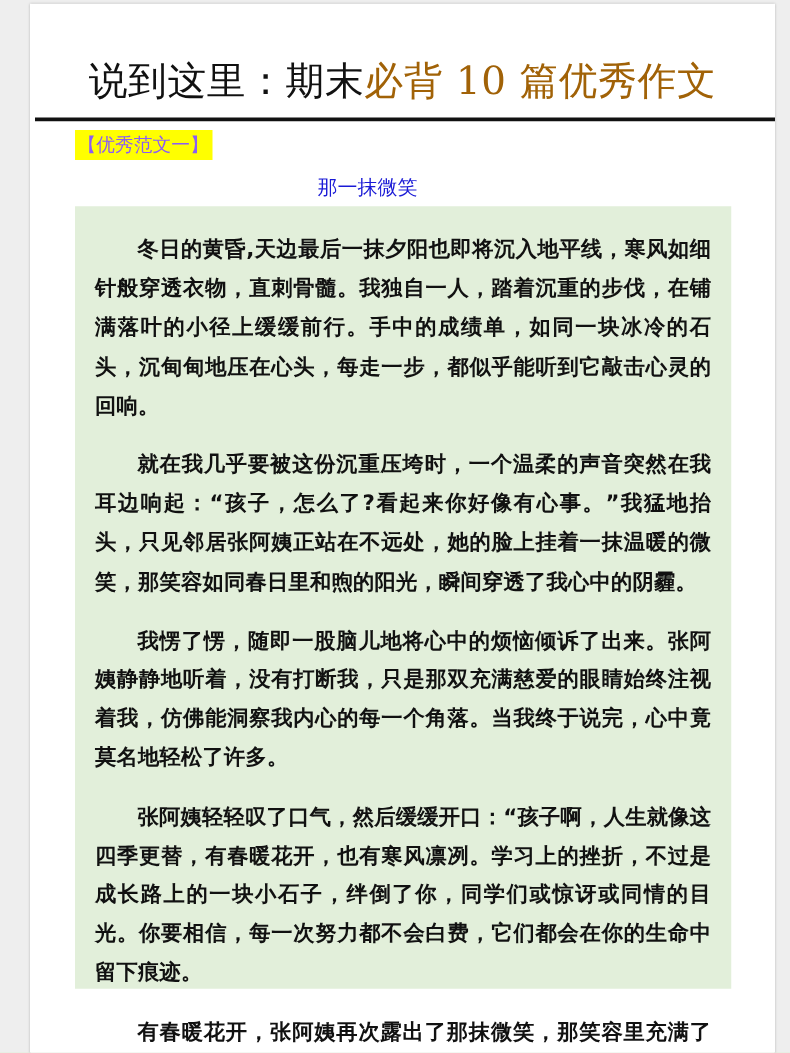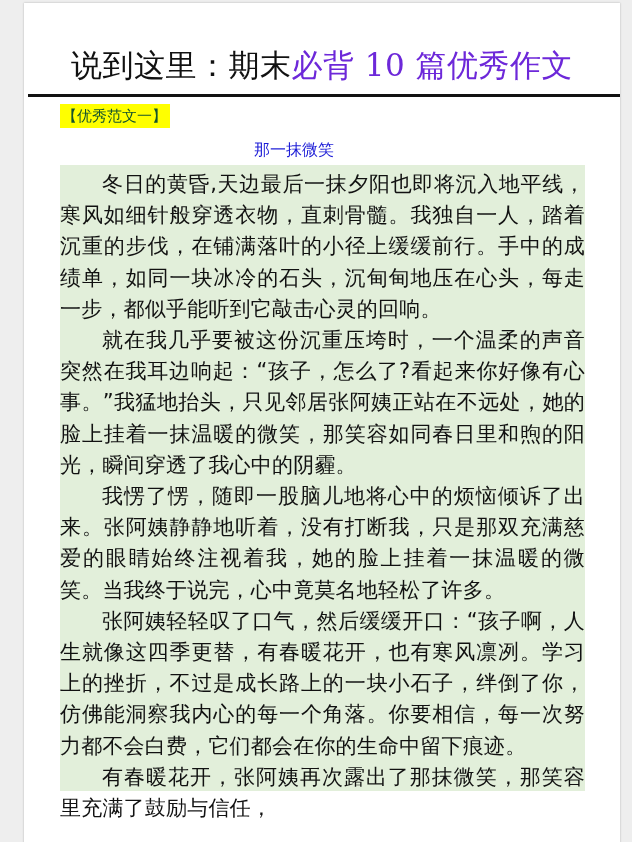--- a/index.html
+++ b/index.html
@@ -15,61 +15,62 @@
     background: #ffffff;
     box-shadow: 0 0 2px rgba(0,0,0,0.25);
   }
   .title {
     position: absolute; left: 0; top: 42px; width: 596px;
     text-align: center;
     font-family: "DejaVu Serif", "Liberation Serif", serif;
     font-size: 31px; line-height: 40px; letter-spacing: 0.5px;
     color: #111111;
   }
-  .title .red { color: #6d28d9; }
+  .title .red { color: #a16207; }
   .rule {
     position: absolute; left: 4px; top: 91px; width: 592px; height: 3px;
     background: #111111;
   }
   .label {
     position: absolute; left: 36px; top: 101px;
     background: #ffff00;
     padding: 2px 3px 2px 2px;
-    font-size: 15px; line-height: 20px; color: #14532d;
+    font-size: 15px; line-height: 20px; color: #8b5cf6;
   }
   .essay-title {
     position: absolute; left: 0; top: 137px; width: 540px; text-align: center;
     font-size: 16px; line-height: 20px; color: #1a1ad6;
   }
   .body-box {
     position: absolute; left: 36px; top: 162px;
     width: 525px; height: 626px;
     background: #e2efda;
   }
   .para {
-    margin: 0;
-    font-size: 21px; line-height: 31.2px;
+    margin: 16px;
+    font-size: 17px; line-height: 31.2px;
     color: #111;
     text-indent: 2em;
     text-align: justify;
     letter-spacing: 0.2px;
     padding: 0 0 0 0;
+    font-weight: bold;
   }
   .paras { padding-top: 4px; }
 </style>
 </head>
 <body>
 
 <div class="page">
   <div class="title"><span>说到这里：期末</span><span class="red">必背 10 篇优秀作文</span></div>
   <div class="rule"></div>
   <div class="label">【优秀范文一】</div>
   <div class="essay-title">那一抹微笑</div>
   <div class="body-box">
     <div class="paras">
       <p class="para">冬日的黄昏,天边最后一抹夕阳也即将沉入地平线，寒风如细针般穿透衣物，直刺骨髓。我独自一人，踏着沉重的步伐，在铺满落叶的小径上缓缓前行。手中的成绩单，如同一块冰冷的石头，沉甸甸地压在心头，每走一步，都似乎能听到它敲击心灵的回响。</p>
       <p class="para">就在我几乎要被这份沉重压垮时，一个温柔的声音突然在我耳边响起：“孩子，怎么了?看起来你好像有心事。”我猛地抬头，只见邻居张阿姨正站在不远处，她的脸上挂着一抹温暖的微笑，那笑容如同春日里和煦的阳光，瞬间穿透了我心中的阴霾。</p>
-      <p class="para">我愣了愣，随即一股脑儿地将心中的烦恼倾诉了出来。张阿姨静静地听着，没有打断我，只是那双充满慈爱的眼睛始终注视着我，她的脸上挂着一抹温暖的微笑。当我终于说完，心中竟莫名地轻松了许多。</p>
-      <p class="para">张阿姨轻轻叹了口气，然后缓缓开口：“孩子啊，人生就像这四季更替，有春暖花开，也有寒风凛冽。学习上的挫折，不过是成长路上的一块小石子，绊倒了你，仿佛能洞察我内心的每一个角落。你要相信，每一次努力都不会白费，它们都会在你的生命中留下痕迹。</p>
+      <p class="para">我愣了愣，随即一股脑儿地将心中的烦恼倾诉了出来。张阿姨静静地听着，没有打断我，只是那双充满慈爱的眼睛始终注视着我，仿佛能洞察我内心的每一个角落。当我终于说完，心中竟莫名地轻松了许多。</p>
+      <p class="para">张阿姨轻轻叹了口气，然后缓缓开口：“孩子啊，人生就像这四季更替，有春暖花开，也有寒风凛冽。学习上的挫折，不过是成长路上的一块小石子，绊倒了你，同学们或惊讶或同情的目光。你要相信，每一次努力都不会白费，它们都会在你的生命中留下痕迹。</p>
       <p class="para">有春暖花开，张阿姨再次露出了那抹微笑，那笑容里充满了鼓励与信任，</p>
     </div>
   </div>
 </div>
 
 </body></html>

